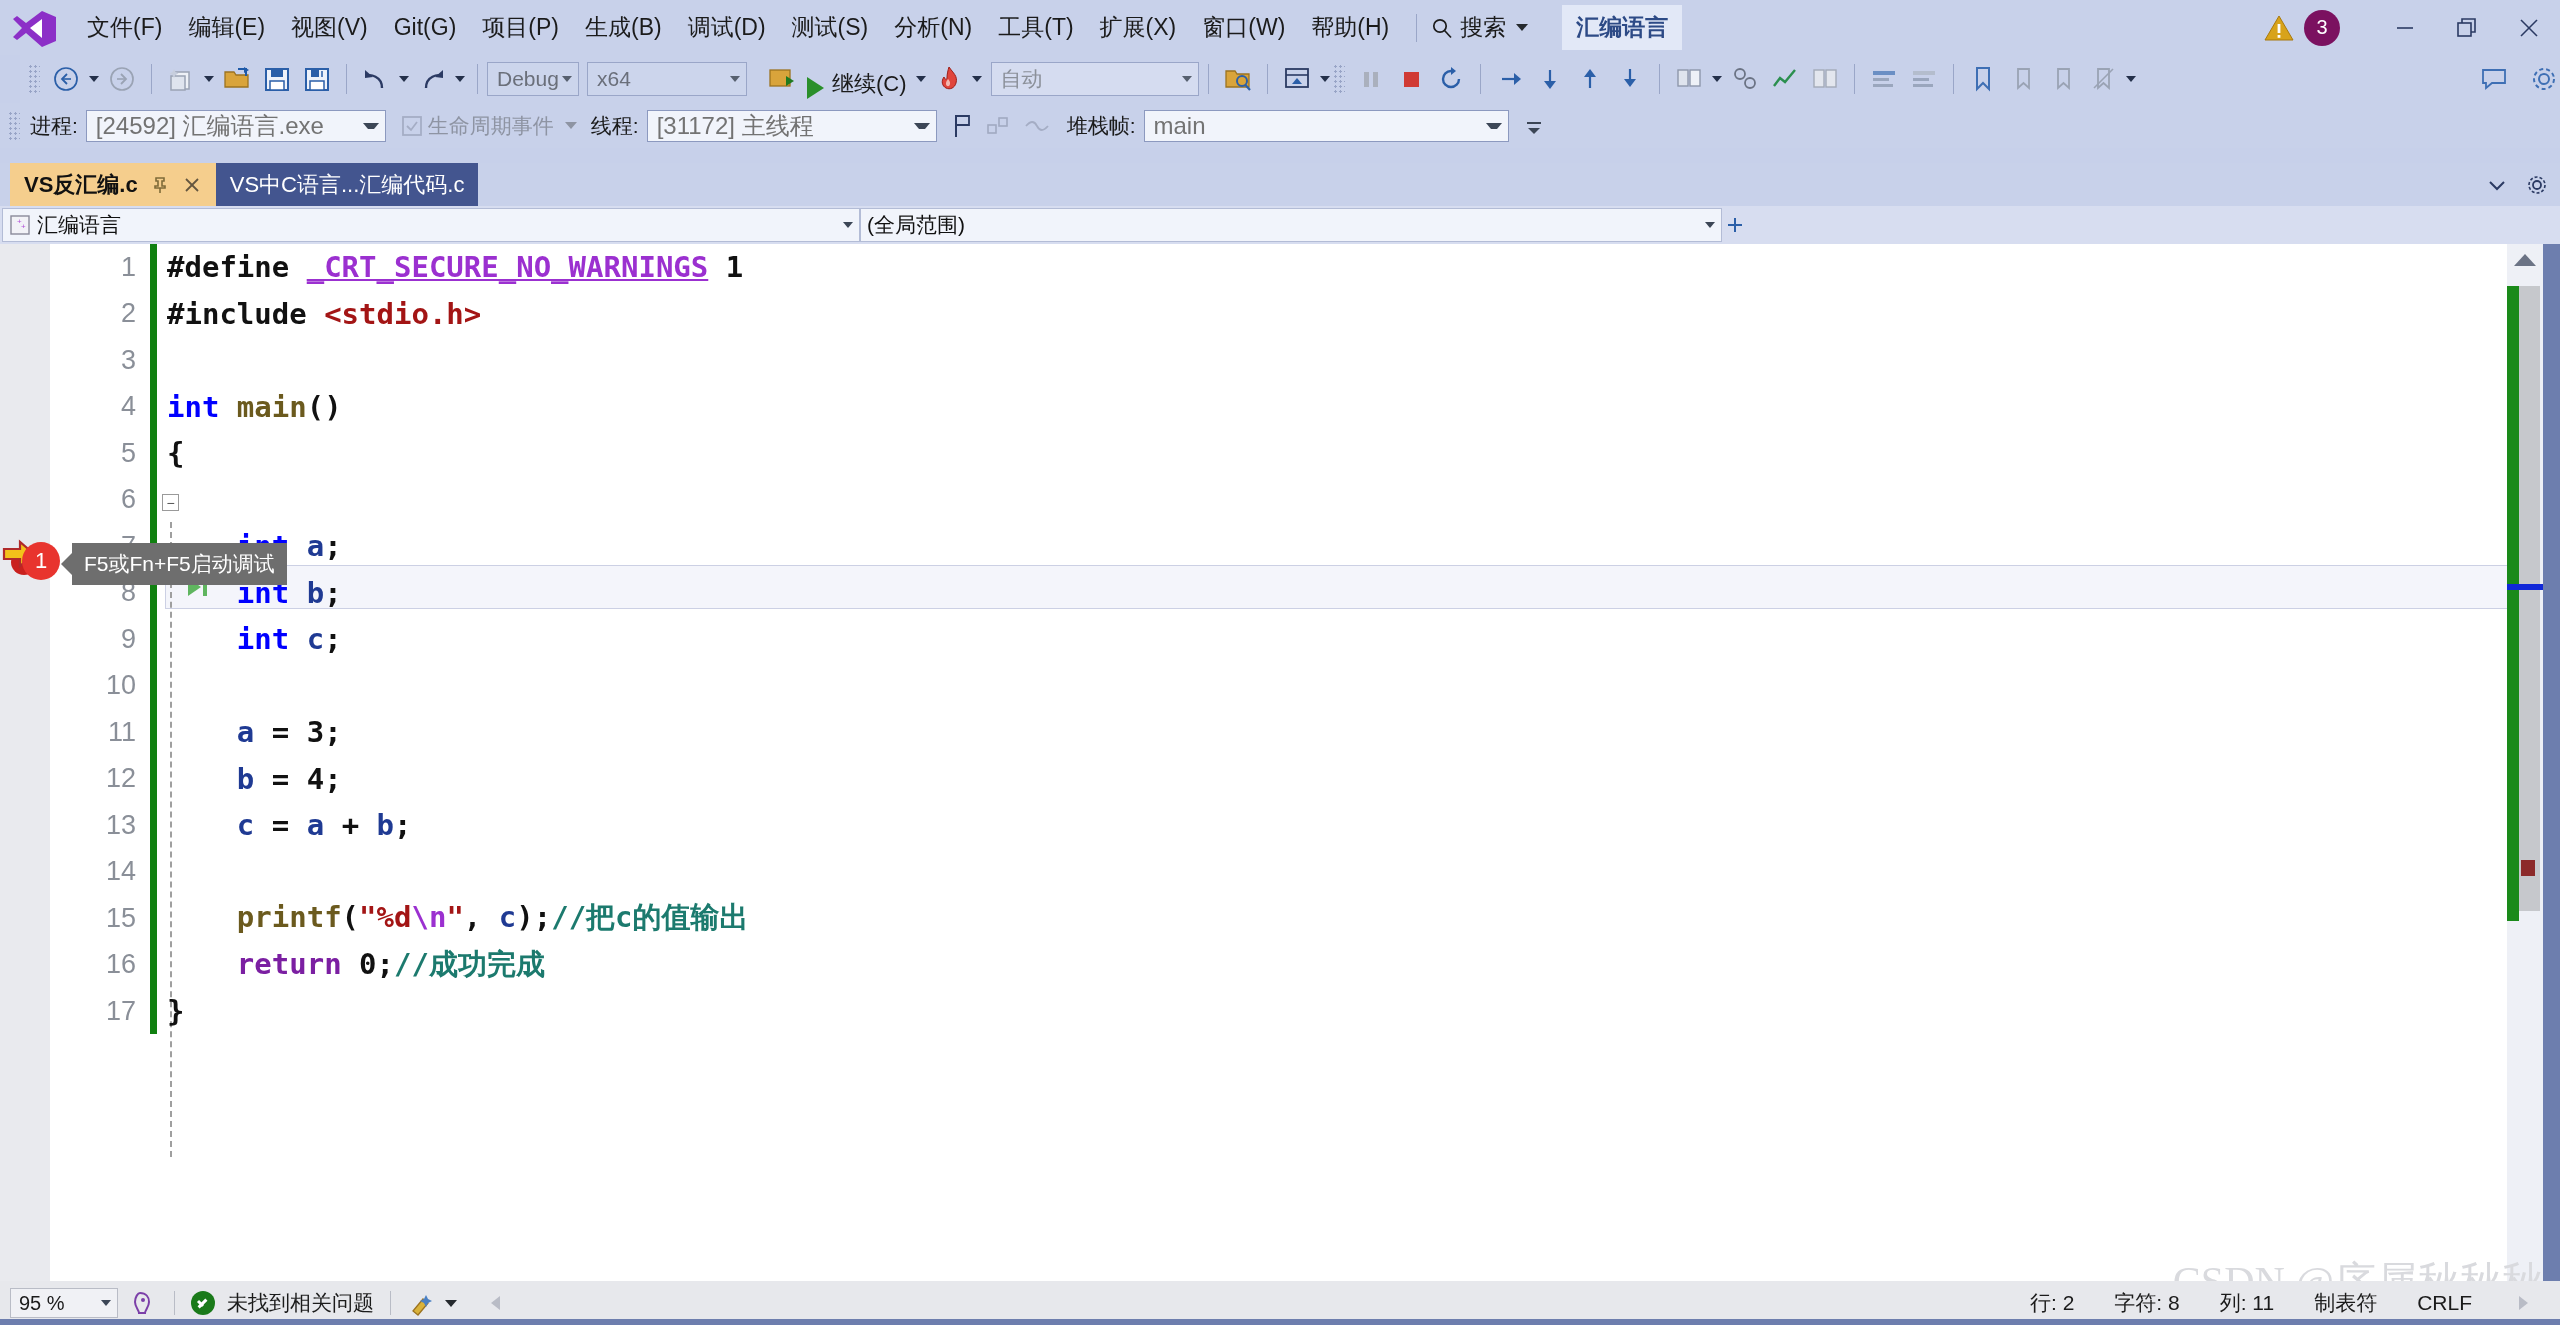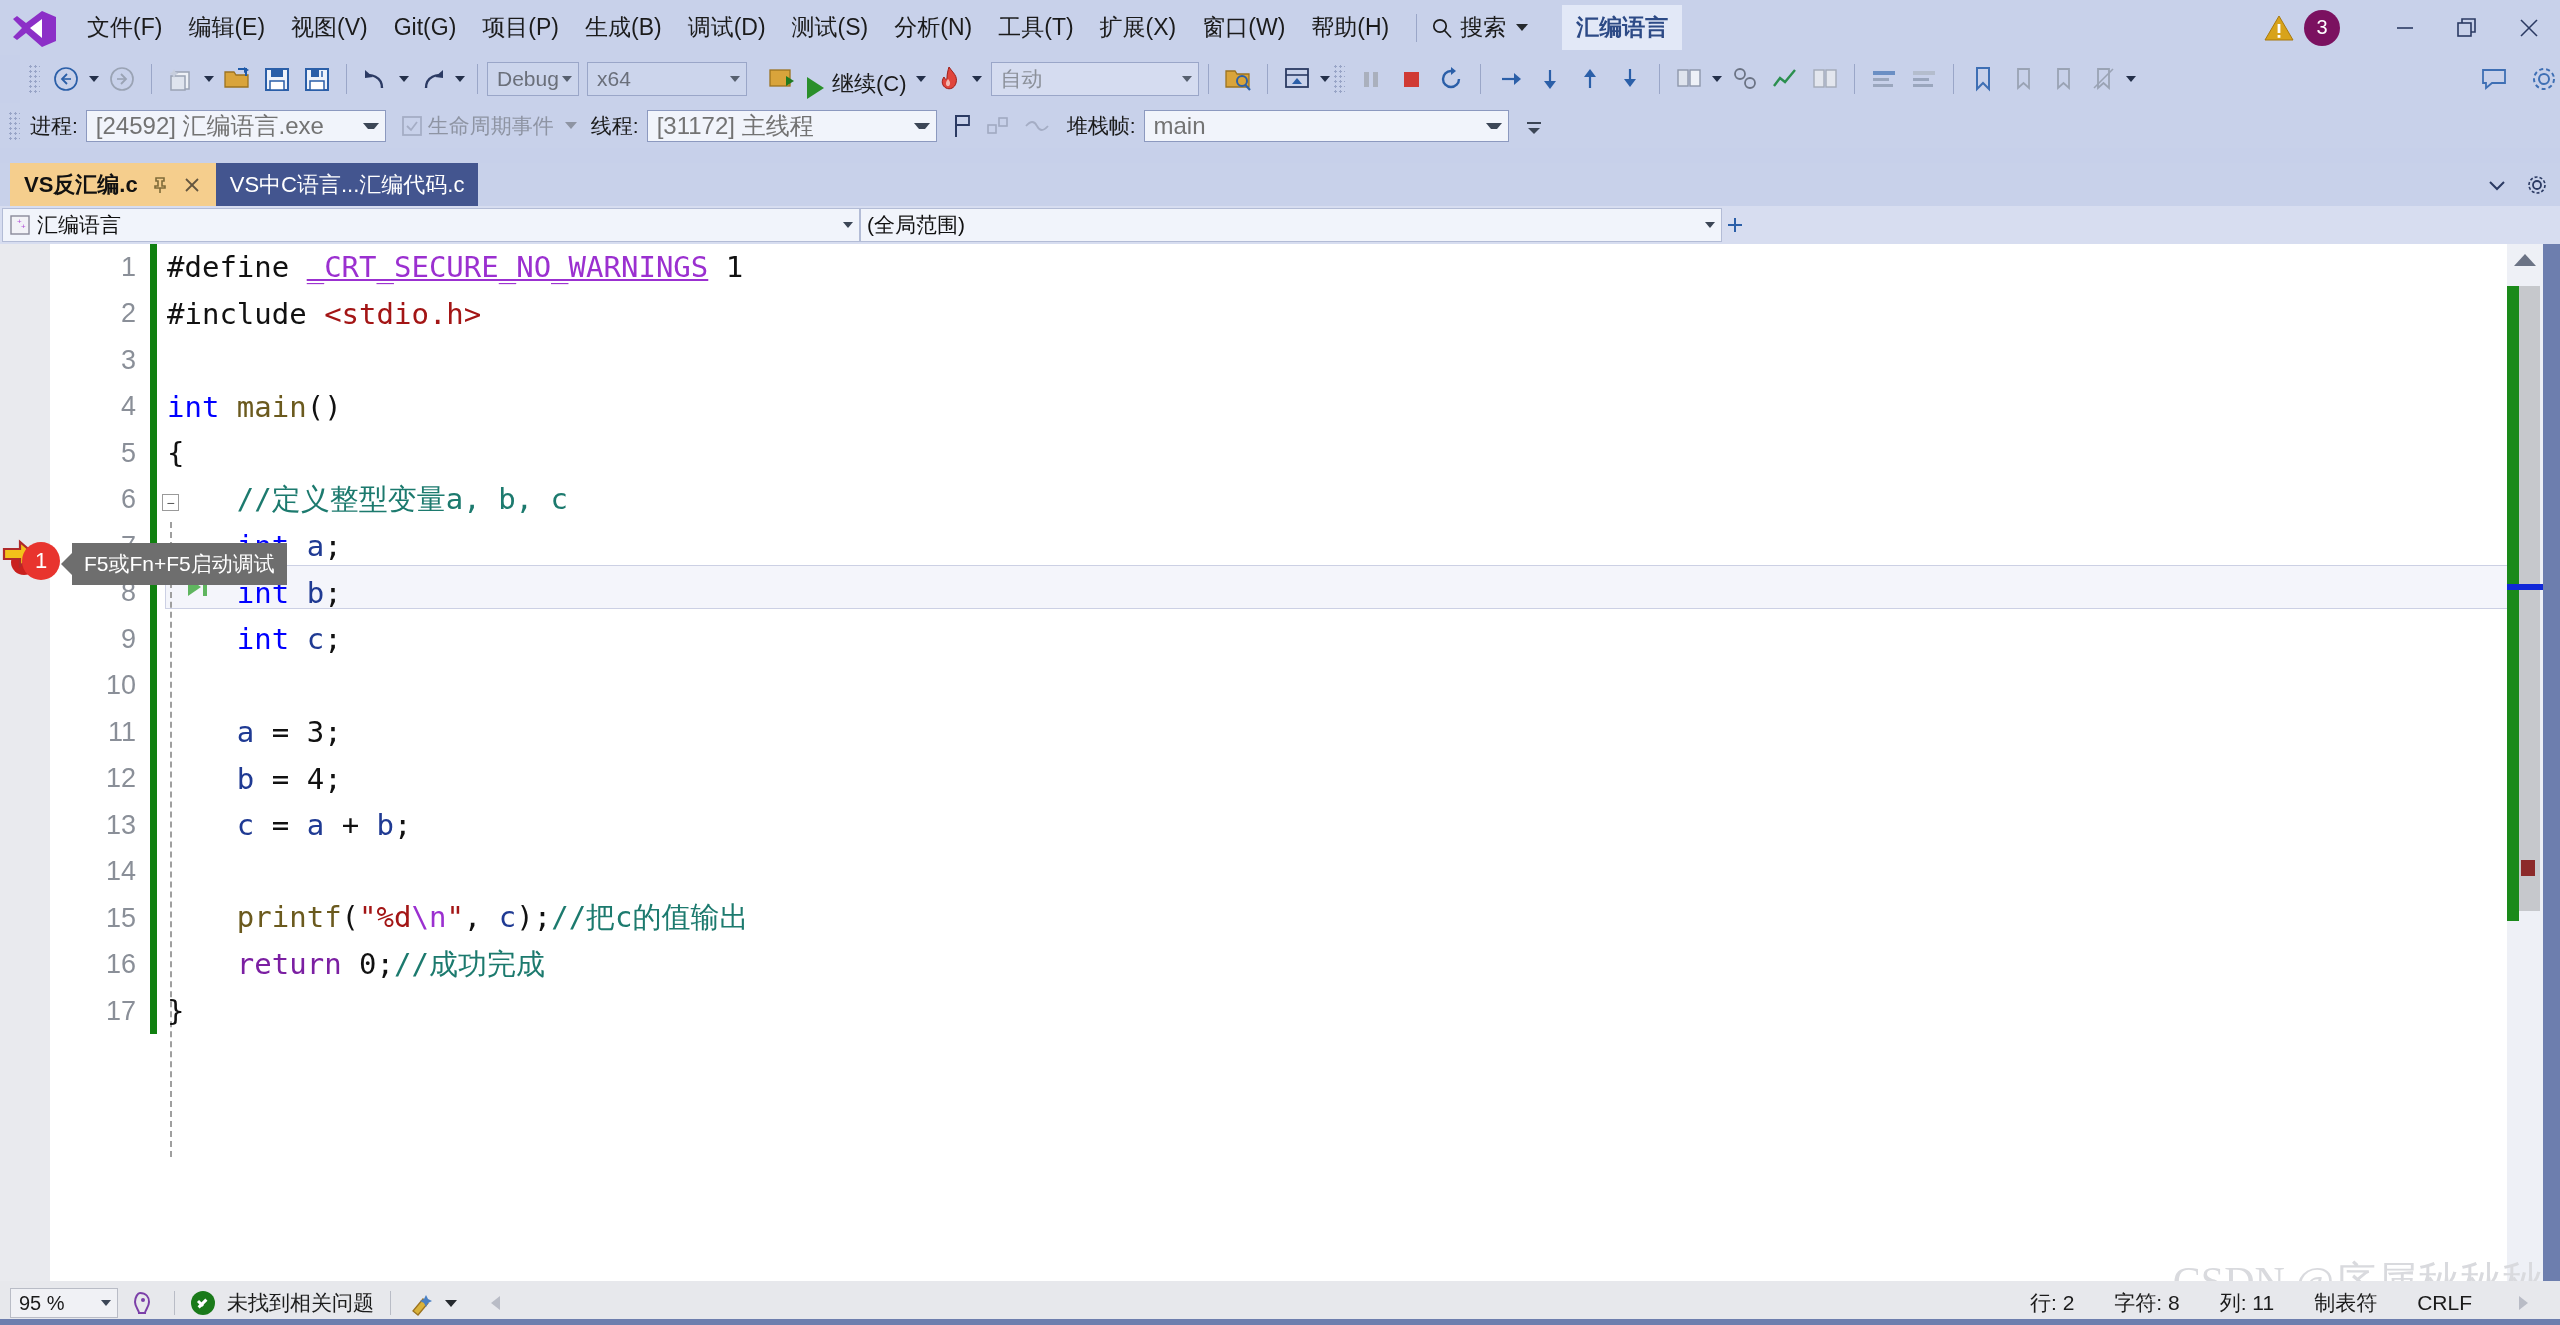--- a/index.html
+++ b/index.html
@@ -127,21 +127,21 @@
   .code-area { position: absolute; left: 50px; top: 0; right: 0; bottom: 0; }
 
   .codeline {
     position: relative; height: 46.5px; display: flex; align-items: center;
     font-family: "DejaVu Sans Mono", monospace; font-size: 29px; white-space: pre;
   }
   .lineno {
     position: absolute; left: 0; width: 86px; text-align: right; color: #8a8f98;
     font-family: "Liberation Sans", sans-serif; font-size: 27px;
   }
-  .linetext { position: absolute; left: 117px; }
+  .linetext { position: absolute; left: 117px; font-weight: bold; }
   .changebar { position: absolute; left: 100px; width: 7px; height: 46.5px; background: #108010; }
   .current-line-box {
     position: absolute; left: 115px; right: 20px; height: 44px;
     border: 1px solid #ccd0e4; background: #f4f5fb;
   }
 
   
   .t-plain { color: #111111; }
   .t-pp { color: #111111; }
   .t-macro { color: #9b30d0; text-decoration: underline; text-decoration-color:#9b30d0; }
@@ -650,21 +650,21 @@
 
       <div class="step-arrow" style="top:334px;"></div>
       <div class="step-arrow-bar" style="top:334px;"></div>
 
       <div id="lines">
           <div class="codeline"><div class="lineno">1</div><div class="linetext"><span class="t-pp">#define </span><span class="t-macro">_CRT_SECURE_NO_WARNINGS</span><span class="t-plain"> 1</span></div></div>
           <div class="codeline"><div class="lineno">2</div><div class="linetext"><span class="t-pp">#include </span><span class="t-inc">&lt;stdio.h&gt;</span></div></div>
           <div class="codeline"><div class="lineno">3</div><div class="linetext"></div></div>
           <div class="codeline"><div class="lineno">4</div><div class="linetext"><span class="t-key">int </span><span class="t-fn">main</span><span class="t-plain">()</span></div></div>
           <div class="codeline"><div class="lineno">5</div><div class="linetext"><span class="t-plain">{</span></div></div>
-          <div class="codeline"><div class="lineno">6</div><div class="linetext"><span class="t-cmt">    //定义整型变量a, b, c</span></div></div>
+          <div class="codeline"><div class="lineno">6</div></div>
           <div class="codeline"><div class="lineno">7</div><div class="linetext"><span class="t-plain">    </span><span class="t-key">int </span><span class="t-var">a</span><span class="t-plain">;</span></div></div>
           <div class="codeline"><div class="lineno">8</div><div class="linetext"><span class="t-plain">    </span><span class="t-key">int </span><span class="t-var">b</span><span class="t-plain">;</span></div></div>
           <div class="codeline"><div class="lineno">9</div><div class="linetext"><span class="t-plain">    </span><span class="t-key">int </span><span class="t-var">c</span><span class="t-plain">;</span></div></div>
           <div class="codeline"><div class="lineno">10</div><div class="linetext"></div></div>
           <div class="codeline"><div class="lineno">11</div><div class="linetext"><span class="t-plain">    </span><span class="t-var">a</span><span class="t-plain"> = </span><span class="t-num">3</span><span class="t-plain">;</span></div></div>
           <div class="codeline"><div class="lineno">12</div><div class="linetext"><span class="t-plain">    </span><span class="t-var">b</span><span class="t-plain"> = </span><span class="t-num">4</span><span class="t-plain">;</span></div></div>
           <div class="codeline"><div class="lineno">13</div><div class="linetext"><span class="t-plain">    </span><span class="t-var">c</span><span class="t-plain"> = </span><span class="t-var">a</span><span class="t-plain"> + </span><span class="t-var">b</span><span class="t-plain">;</span></div></div>
           <div class="codeline"><div class="lineno">14</div><div class="linetext"></div></div>
           <div class="codeline"><div class="lineno">15</div><div class="linetext"><span class="t-plain">    </span><span class="t-fn">printf</span><span class="t-plain">(</span><span class="t-str">"%d</span><span class="t-esc">\n</span><span class="t-str">"</span><span class="t-plain">, </span><span class="t-var">c</span><span class="t-plain">);</span><span class="t-cmt">//把c的值输出</span></div></div>
           <div class="codeline"><div class="lineno">16</div><div class="linetext"><span class="t-plain">    </span><span class="t-kw2">return </span><span class="t-num">0</span><span class="t-plain">;</span><span class="t-cmt">//成功完成</span></div></div>

